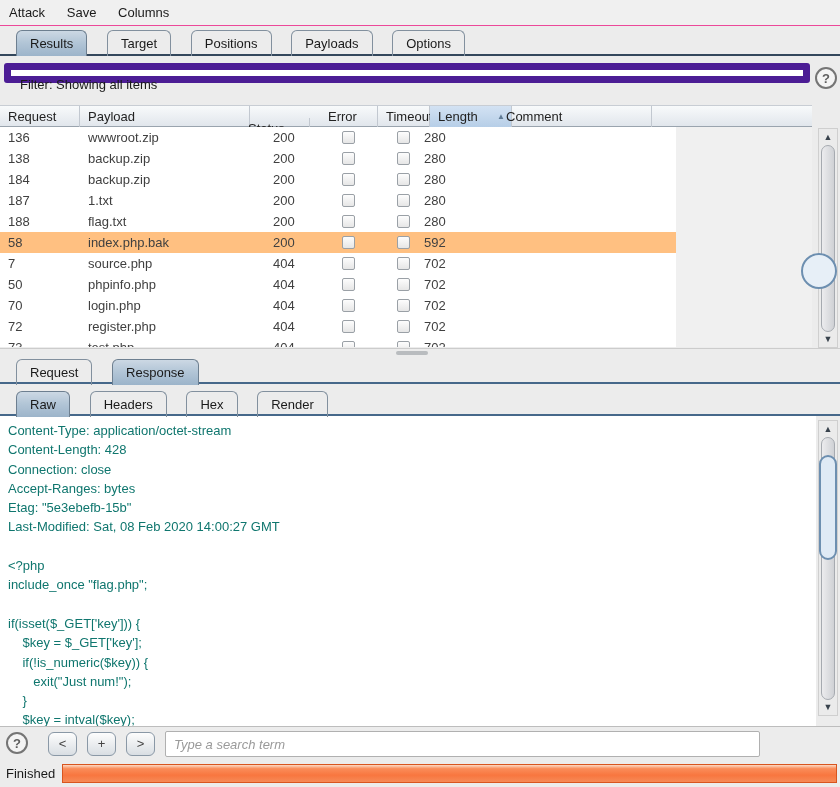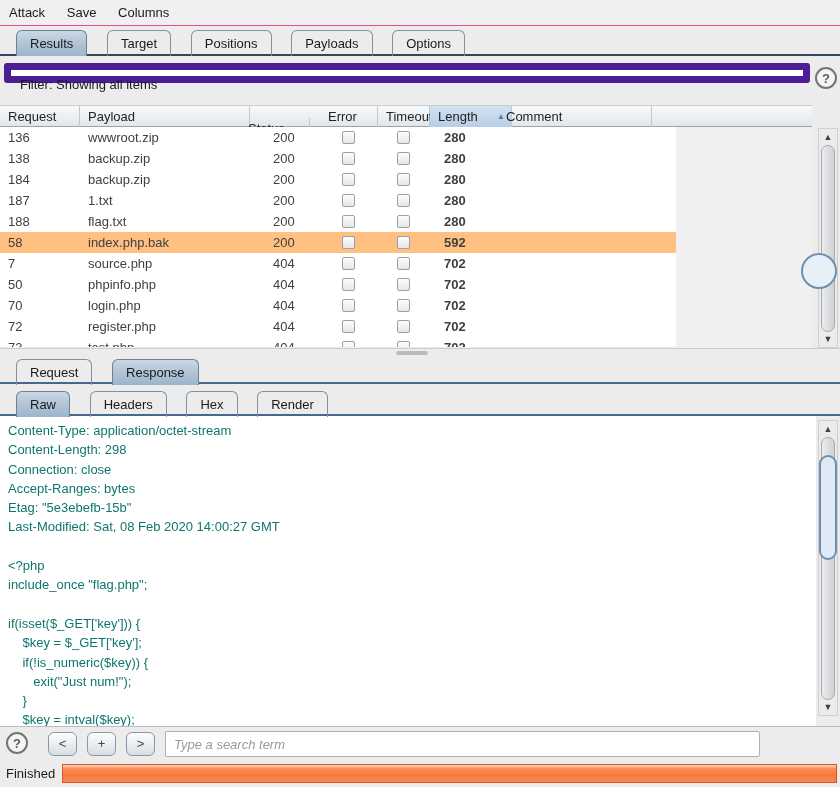--- a/index.html
+++ b/index.html
@@ -42,21 +42,21 @@
   .sorticon { position:absolute; right:6px; top:6px; font-size:8px; color:#5f7a95; line-height:10px; }
 
   .tbody { position:absolute; left:0; top:127px; width:812px; height:220px; background:#f0f0f0; overflow:hidden; }
   .trow { position:relative; width:812px; height:21px; }
   .trow .rowbg { position:absolute; left:0; top:0; width:676px; height:21px; background:#ffffff; }
   .trow.sel .rowbg { background:#ffc081; }
   .tcell { position:absolute; top:0; height:21px; line-height:21px; color:#404040; }
   .c-req { left:8px; width:70px; }
   .c-pay { left:88px; width:158px; }
   .c-st  { left:261px; width:58px;margin-left:12px; }
-  .c-len { left:444px; width:58px;font-weight:bold; }
+  .c-len { left:424px; width:58px; }
   .cb { position:absolute; top:4px; width:13px; height:13px; border:1px solid #9aa0a6; border-radius:2px;
         background:linear-gradient(180deg,#fdfdfd,#e6e6e6); }
   .cb-err { left:342px; }
   .cb-to  { left:397px; }
 
   
   .vscroll { position:absolute; width:20px; background:#ebebeb; border:1px solid #cfcfcf; }
   .vscroll .arrow { position:absolute; left:0; width:18px; height:14px; text-align:center; font-size:9px; color:#38424c; line-height:14px; }
   .vscroll .arrow.up { top:1px; }
   .vscroll .arrow.down { bottom:1px; }
@@ -263,21 +263,21 @@
   <div class="subtabs">
     <div class="underline"></div>
     <div class="tab sel">Raw</div>
     <div class="tab">Headers</div>
     <div class="tab">Hex</div>
     <div class="tab">Render</div>
   </div>
 
   <div class="msg">
     <div class="msg-line">Content-Type: application/octet-stream</div>
-    <div class="msg-line">Content-Length: 298</div>
+    <div class="msg-line">Content-Length: 428</div>
     <div class="msg-line">Connection: close</div>
     <div class="msg-line">Accept-Ranges: bytes</div>
     <div class="msg-line">Etag: "5e3ebefb-15b"</div>
     <div class="msg-line">Last-Modified: Sat, 08 Feb 2020 14:00:27 GMT</div>
     <div class="msg-line"></div>
     <div class="msg-line">&lt;?php</div>
     <div class="msg-line">include_once "flag.php";</div>
     <div class="msg-line"></div>
     <div class="msg-line">if(isset($_GET['key'])) {</div>
     <div class="msg-line">    $key = $_GET['key'];</div>

